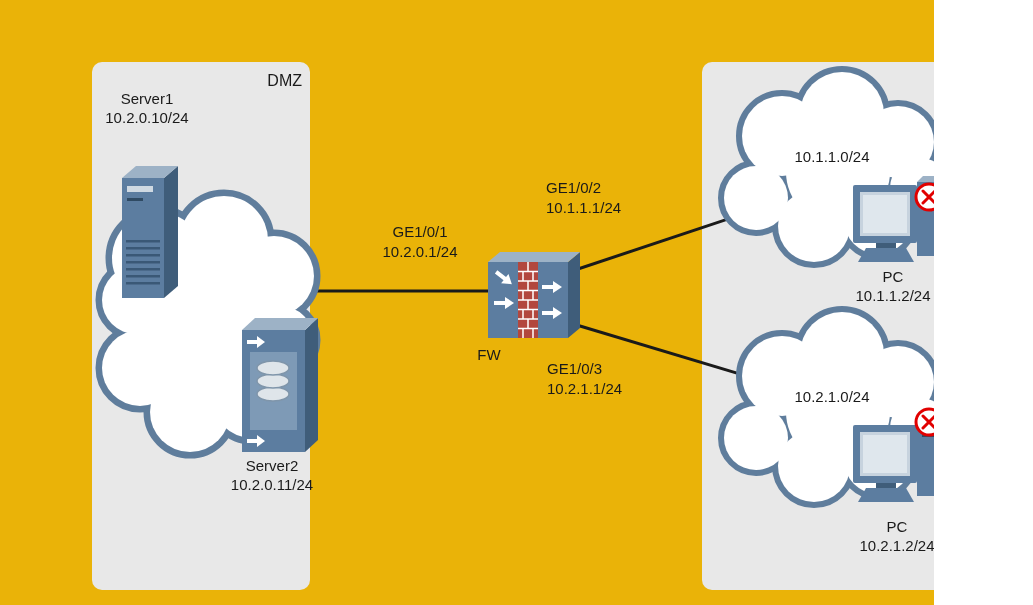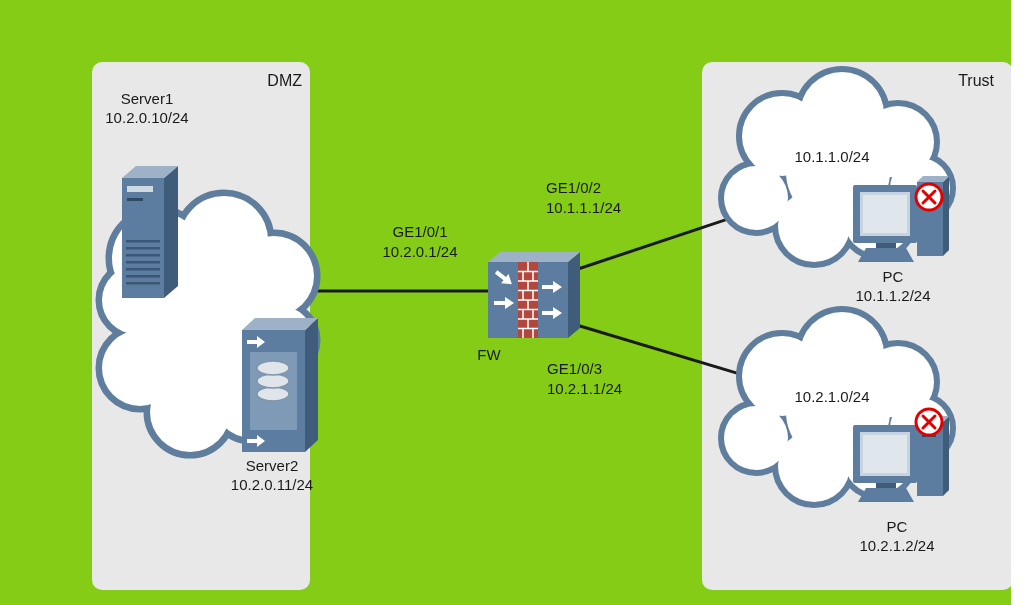--- a/index.html
+++ b/index.html
@@ -1,19 +1,19 @@
 <!DOCTYPE html>
 <html><head>
 <meta charset="utf-8">
 <style>
   html,body{margin:0;padding:0;background:#ffffff;}
   .stage{
     position:relative;
-    width:1011px;height:605px;
-    background:#84cc16;
+    width:934px;height:605px;
+    background:#eab308;
     font-family:"Liberation Sans", sans-serif;
     overflow:hidden;
   }
   svg{display:block;}
   .lbl{font-size:15px;fill:#1a1a1a;}
   .zone-lbl{font-size:16px;fill:#1a1a1a;}
 </style>
 </head>
 <body>
 

